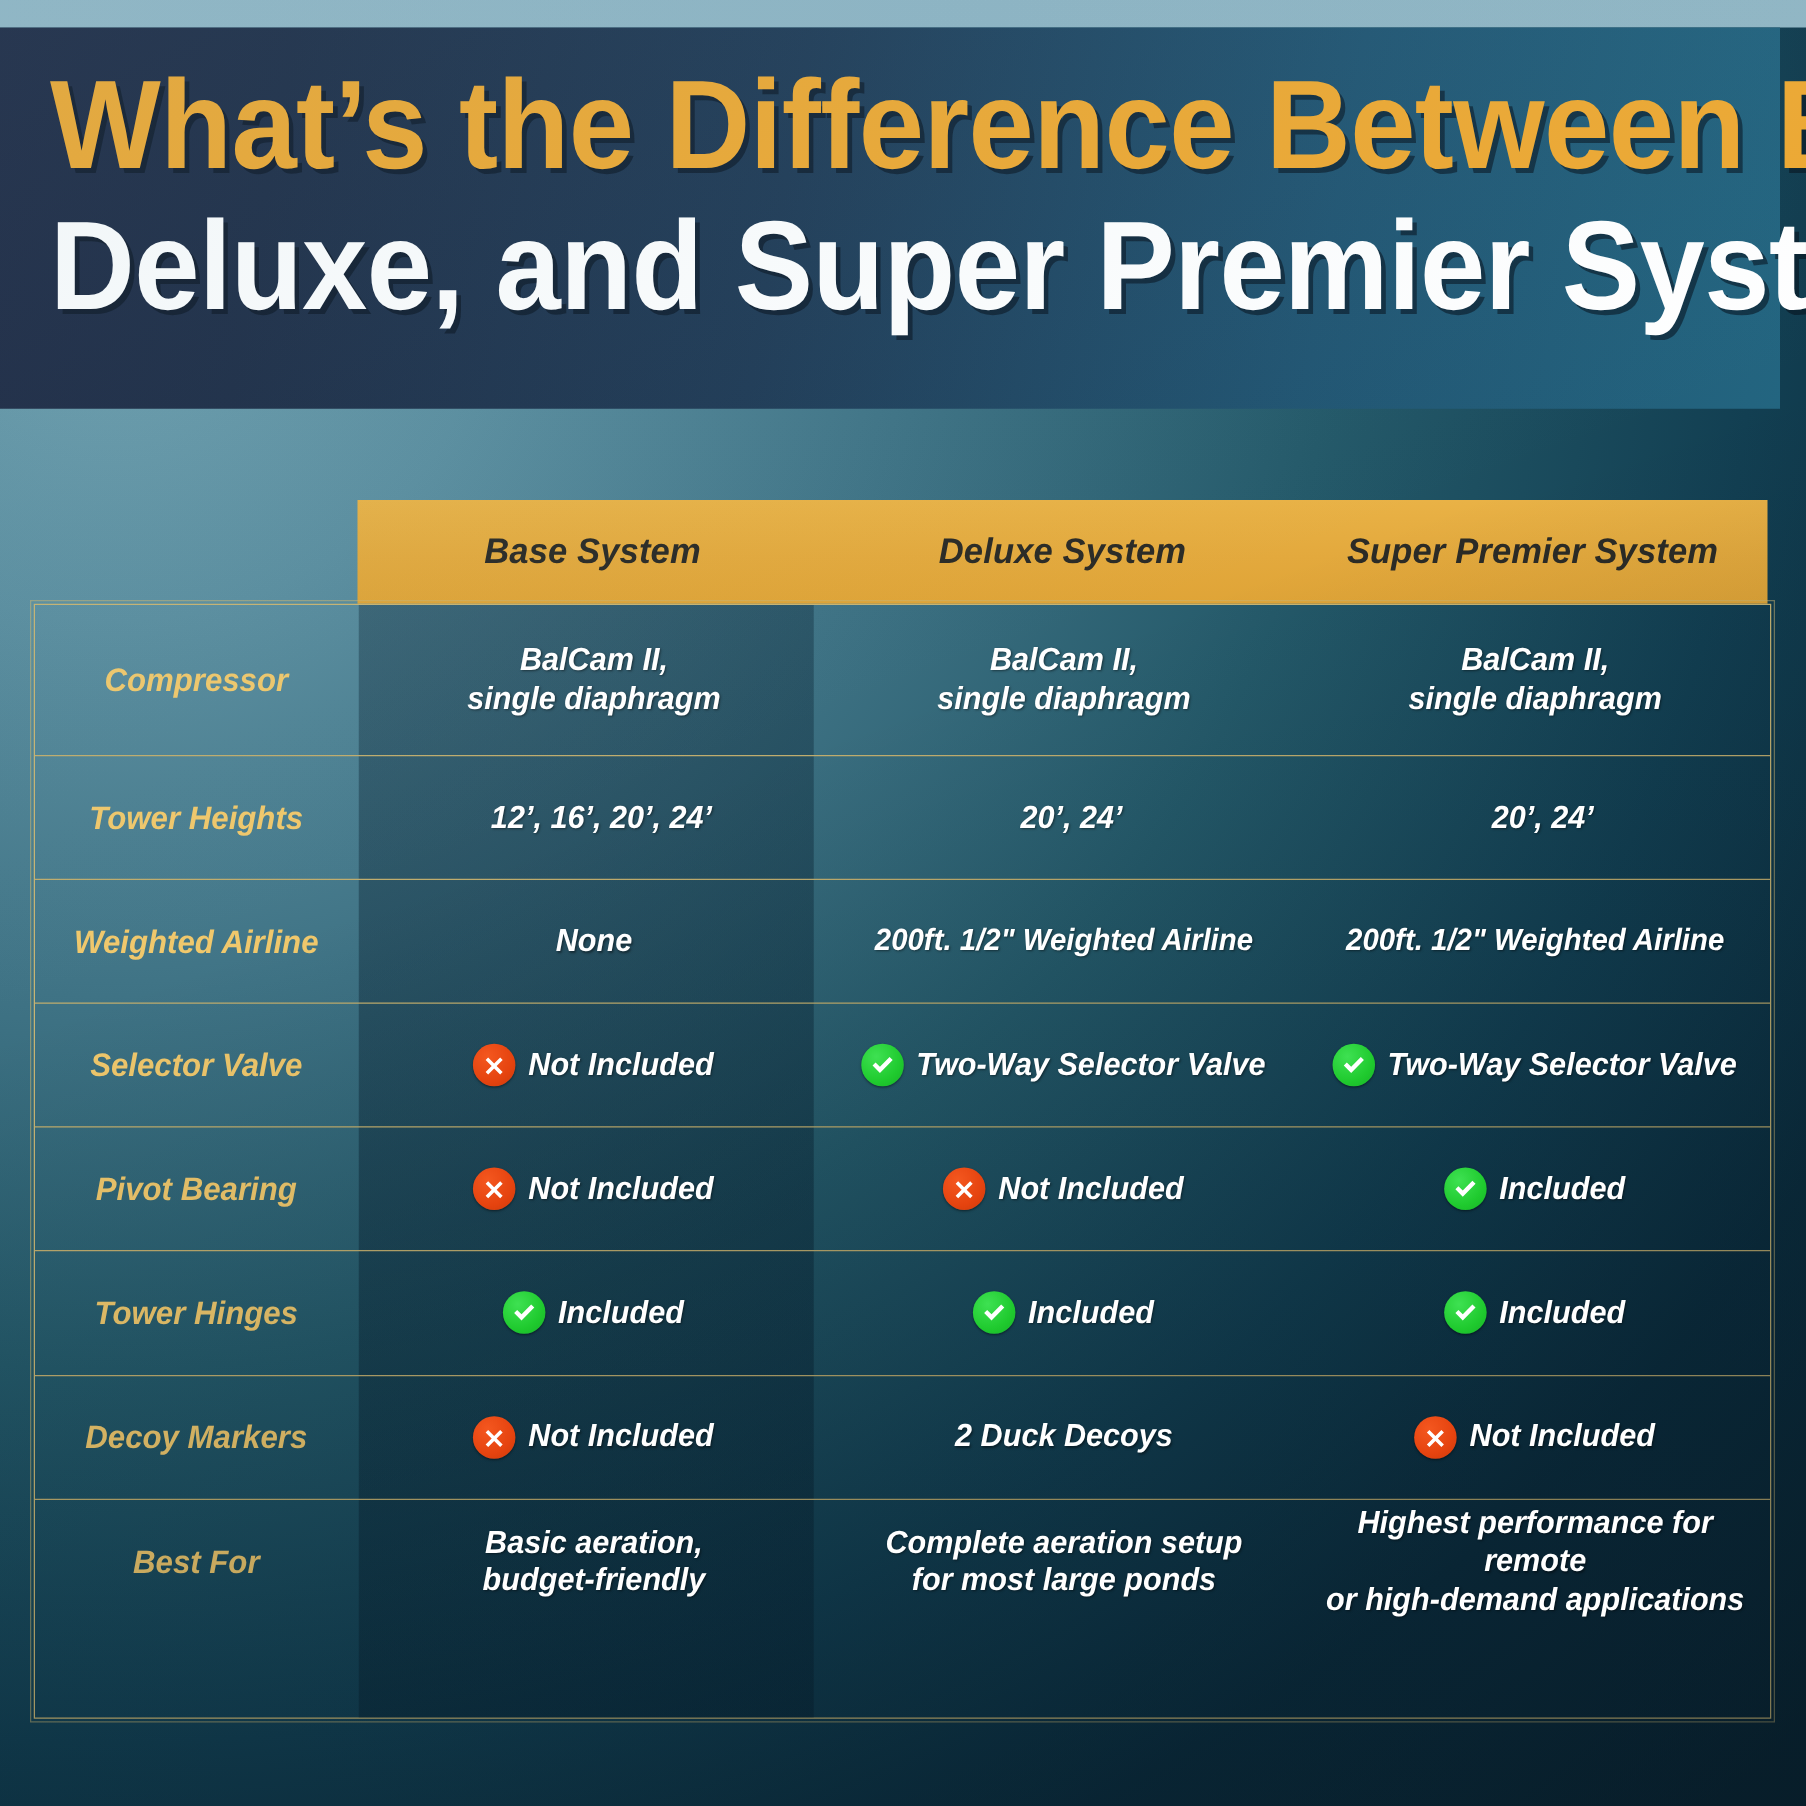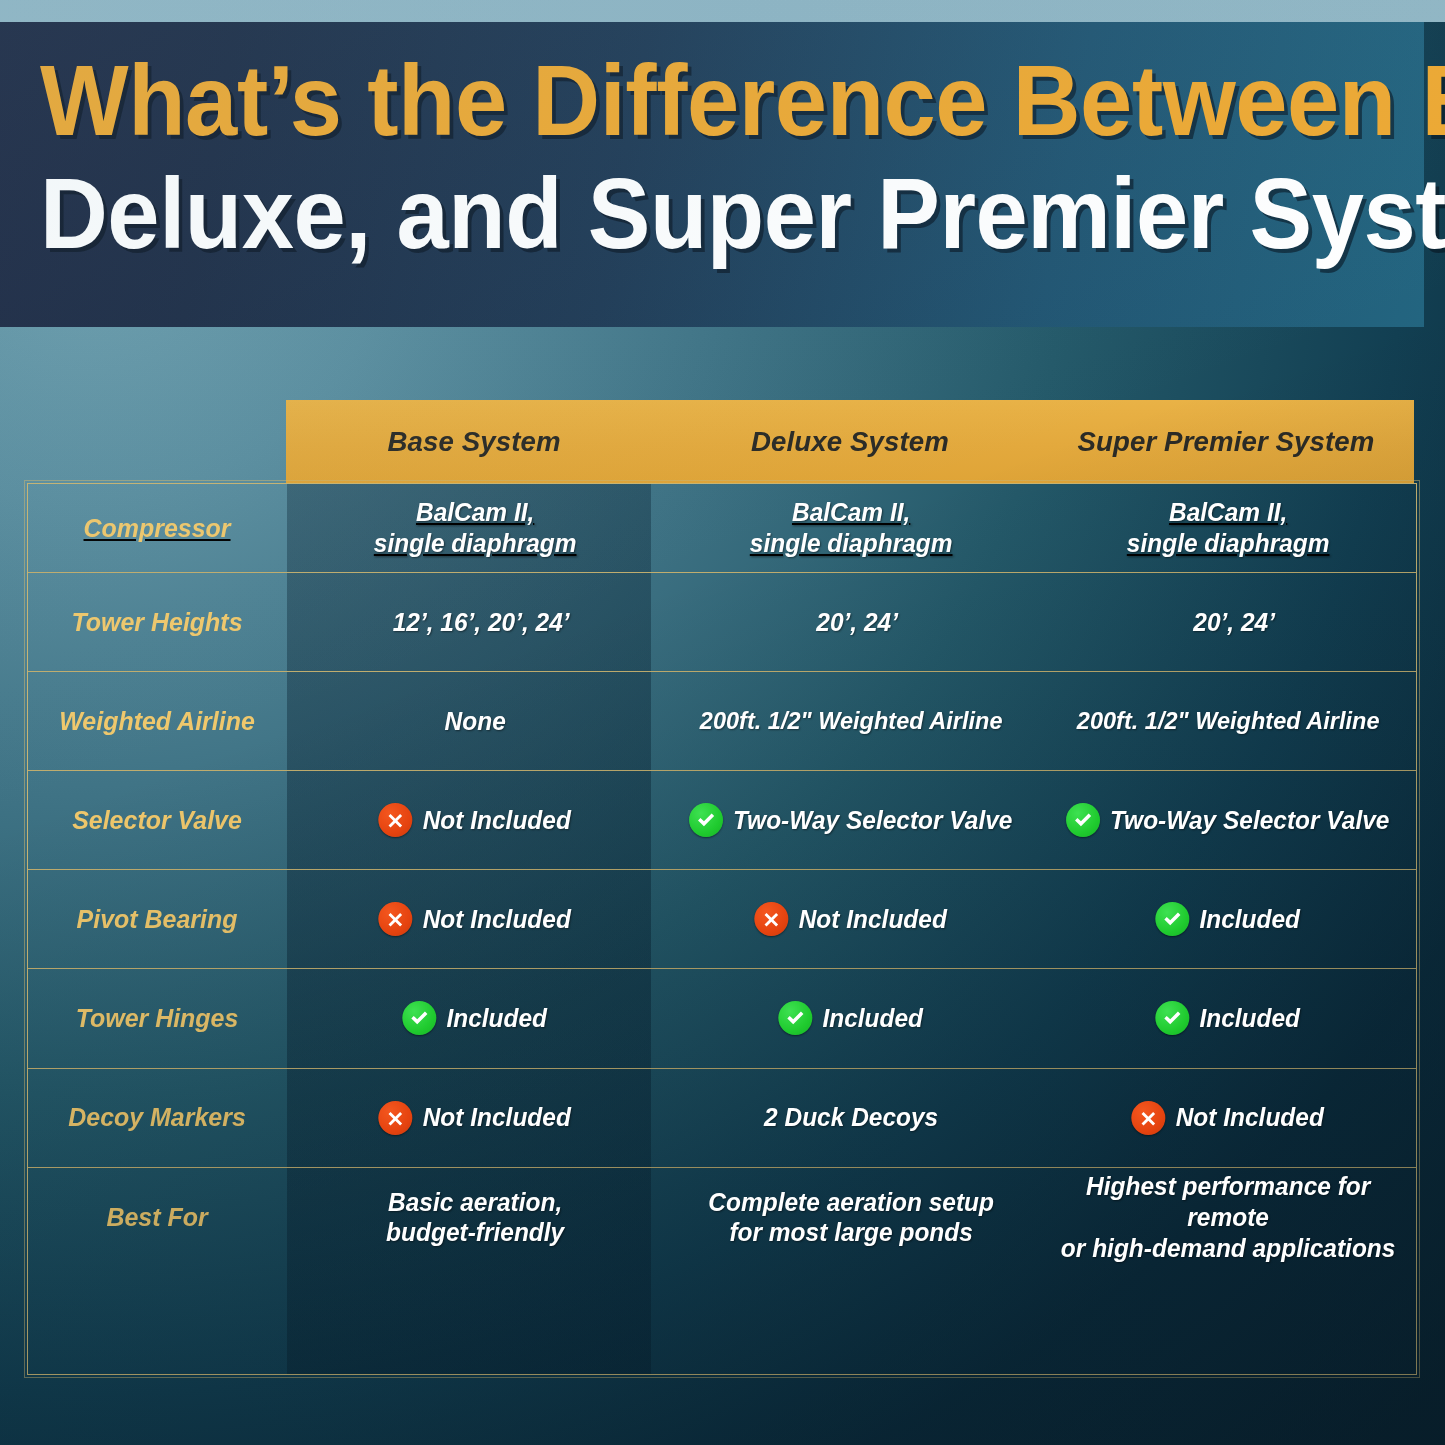--- a/index.html
+++ b/index.html
@@ -157,21 +157,21 @@
   <div class="table-wrap">
 
     <div class="head-strip">
       <div class="head-cell">Base System</div>
       <div class="head-cell">Deluxe System</div>
       <div class="head-cell">Super Premier System</div>
     </div>
 
     <div class="grid" id="grid">
       <div class="base-tint"></div>
-    <div class="row" style="height: 89px; text-decoration: underline;">
+    <div class="row" style="height: 121px;">
           <div class="rowlabel">Compressor</div>
           <div class="cell">
             <span class="txt">BalCam II,
 single diaphragm</span>
           </div>
           <div class="cell">
             <span class="txt">BalCam II,
 single diaphragm</span>
           </div>
           <div class="cell">

